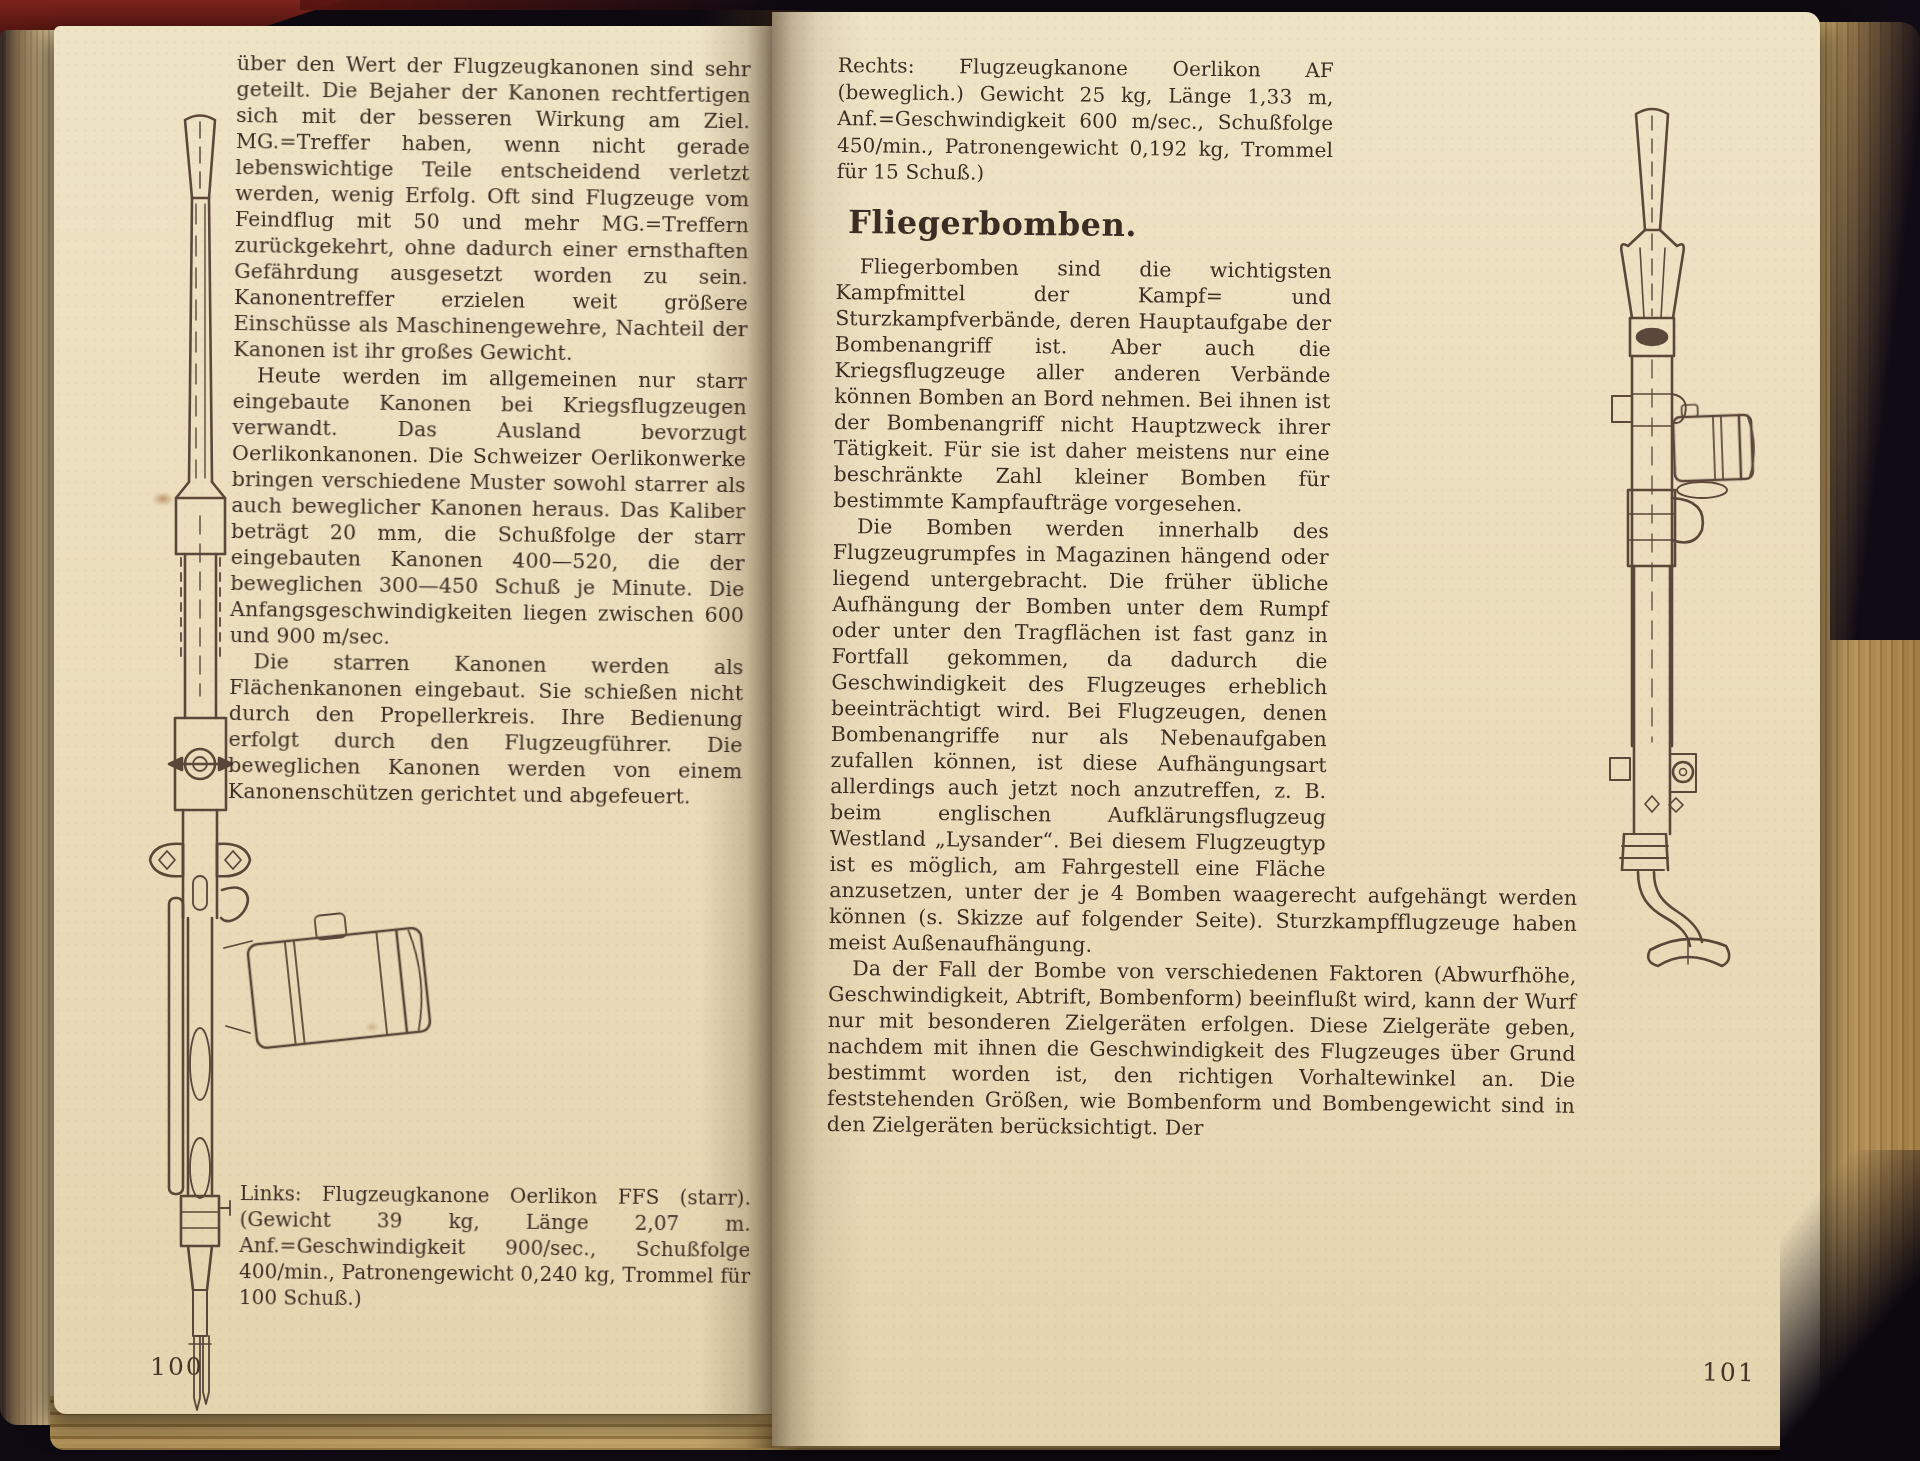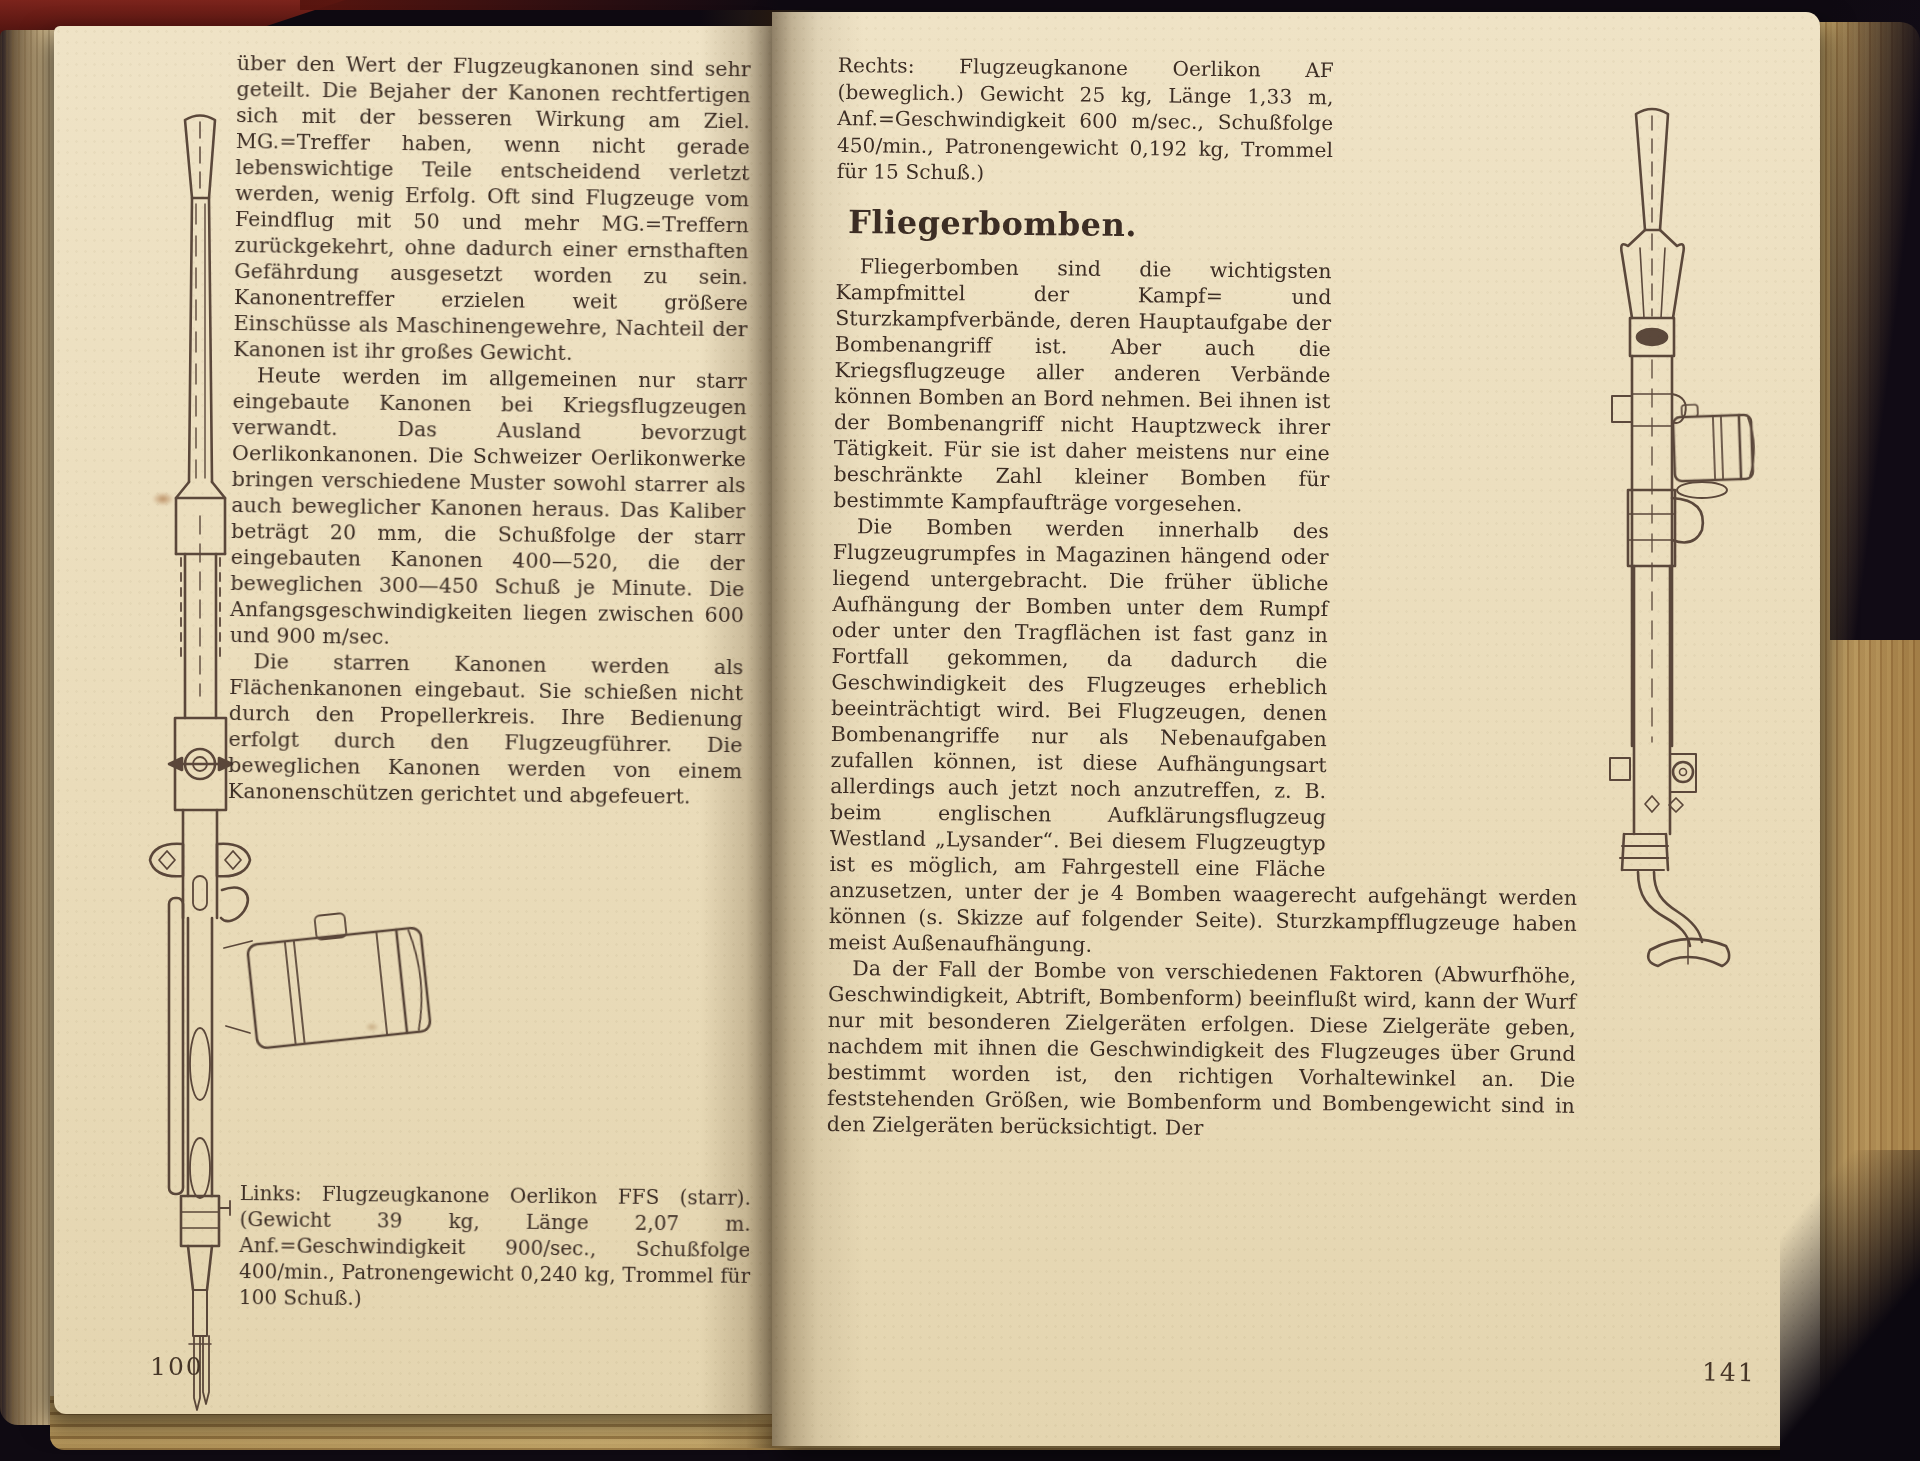--- a/index.html
+++ b/index.html
@@ -244,13 +244,13 @@
 <div class="abs pagenum pagenum-left">100</div>
 
 <div class="abs right-content body-text ink">
   <div class="gun-float"></div>
   <p class="caption">Rechts: Flugzeugkanone Oerlikon AF (beweglich.) Gewicht 25 kg, Länge 1,33 m, Anf.=Geschwindigkeit 600 m/sec., Schußfolge 450/min., Patronengewicht 0,192 kg, Trommel für 15 Schuß.)</p>
   <h1 class="section-heading">Fliegerbomben.</h1>
   <p class="indent">Fliegerbomben sind die wichtigsten Kampfmittel der Kampf= und Sturzkampfverbände, deren Hauptaufgabe der Bombenangriff ist. Aber auch die Kriegsflugzeuge aller anderen Verbände können Bomben an Bord nehmen. Bei ihnen ist der Bombenangriff nicht Hauptzweck ihrer Tätigkeit. Für sie ist daher meistens nur eine beschränkte Zahl kleiner Bomben für bestimmte Kampfaufträge vorgesehen.</p>
   <p class="indent">Die Bomben werden innerhalb des Flugzeugrumpfes in Magazinen hängend oder liegend untergebracht. Die früher übliche Aufhängung der Bomben unter dem Rumpf oder unter den Tragflächen ist fast ganz in Fortfall gekommen, da dadurch die Geschwindigkeit des Flugzeuges erheblich beeinträchtigt wird. Bei Flugzeugen, denen Bombenangriffe nur als Nebenaufgaben zufallen können, ist diese Aufhängungsart allerdings auch jetzt noch anzutreffen, z. B. beim englischen Aufklärungsflugzeug Westland „Lysander“. Bei diesem Flugzeugtyp ist es möglich, am Fahrgestell eine Fläche anzusetzen, unter der je 4 Bomben waagerecht aufgehängt werden können (s. Skizze auf folgender Seite). Sturzkampfflugzeuge haben meist Außenaufhängung.</p>
   <p class="indent">Da der Fall der Bombe von verschiedenen Faktoren (Abwurfhöhe, Geschwindigkeit, Abtrift, Bombenform) beeinflußt wird, kann der Wurf nur mit besonderen Zielgeräten erfolgen. Diese Zielgeräte geben, nachdem mit ihnen die Geschwindigkeit des Flugzeuges über Grund bestimmt worden ist, den richtigen Vorhaltewinkel an. Die feststehenden Größen, wie Bombenform und Bombengewicht sind in den Zielgeräten berücksichtigt. Der</p>
 </div>
-<div class="abs pagenum pagenum-right">141</div>
+<div class="abs pagenum pagenum-right">101</div>
 
 </body></html>

